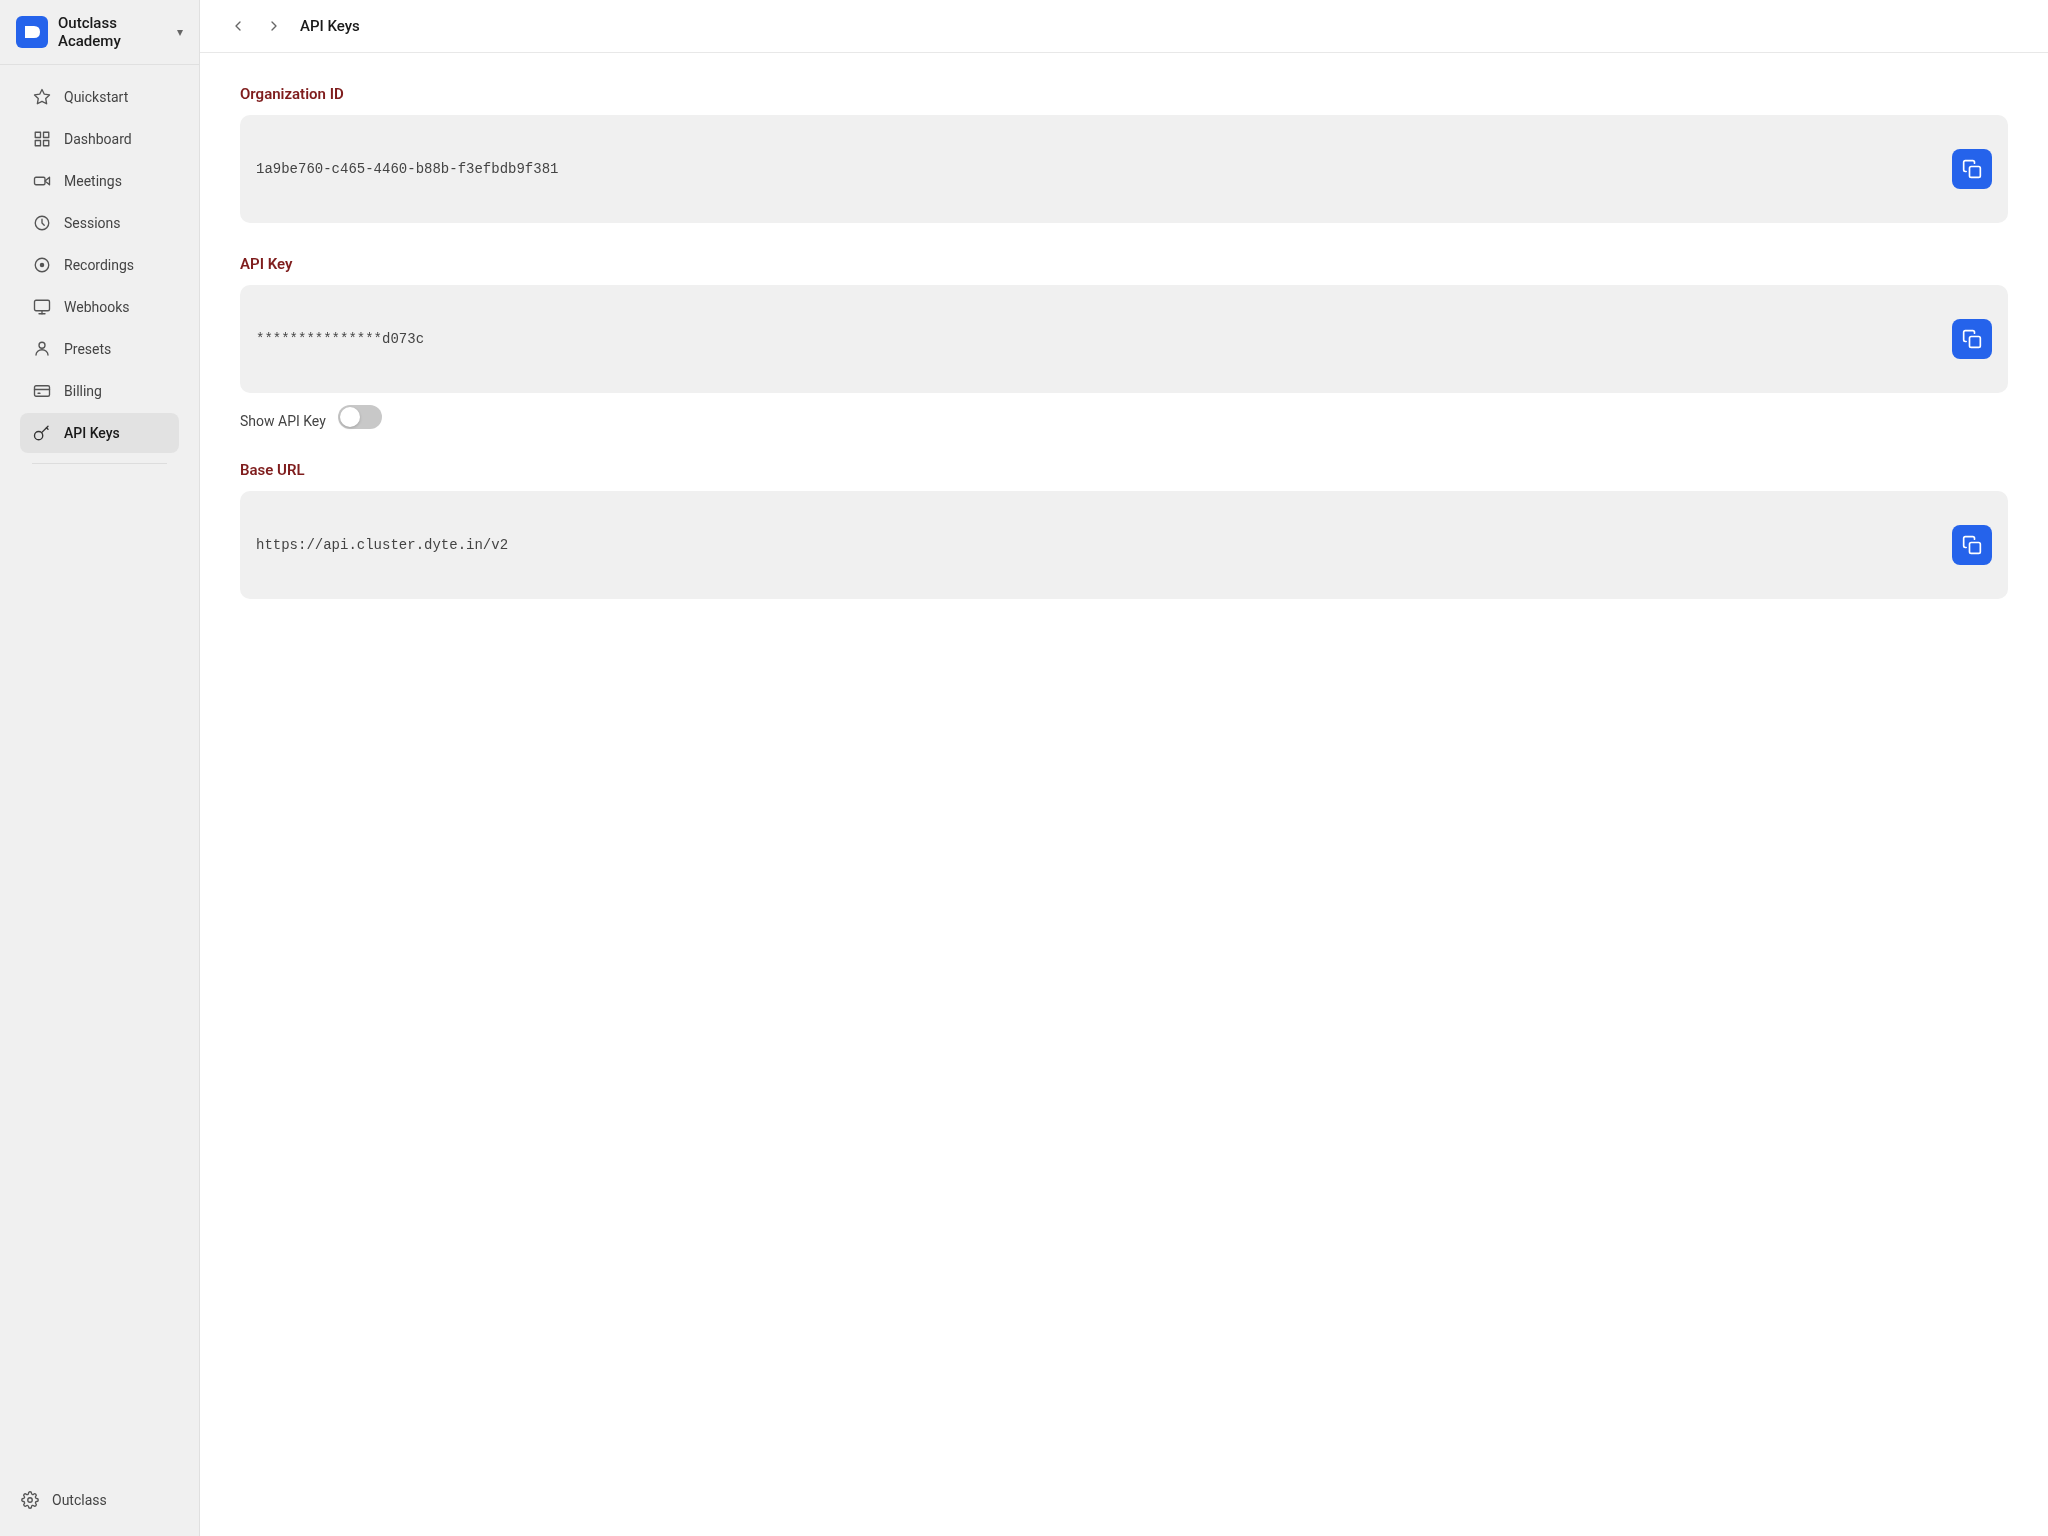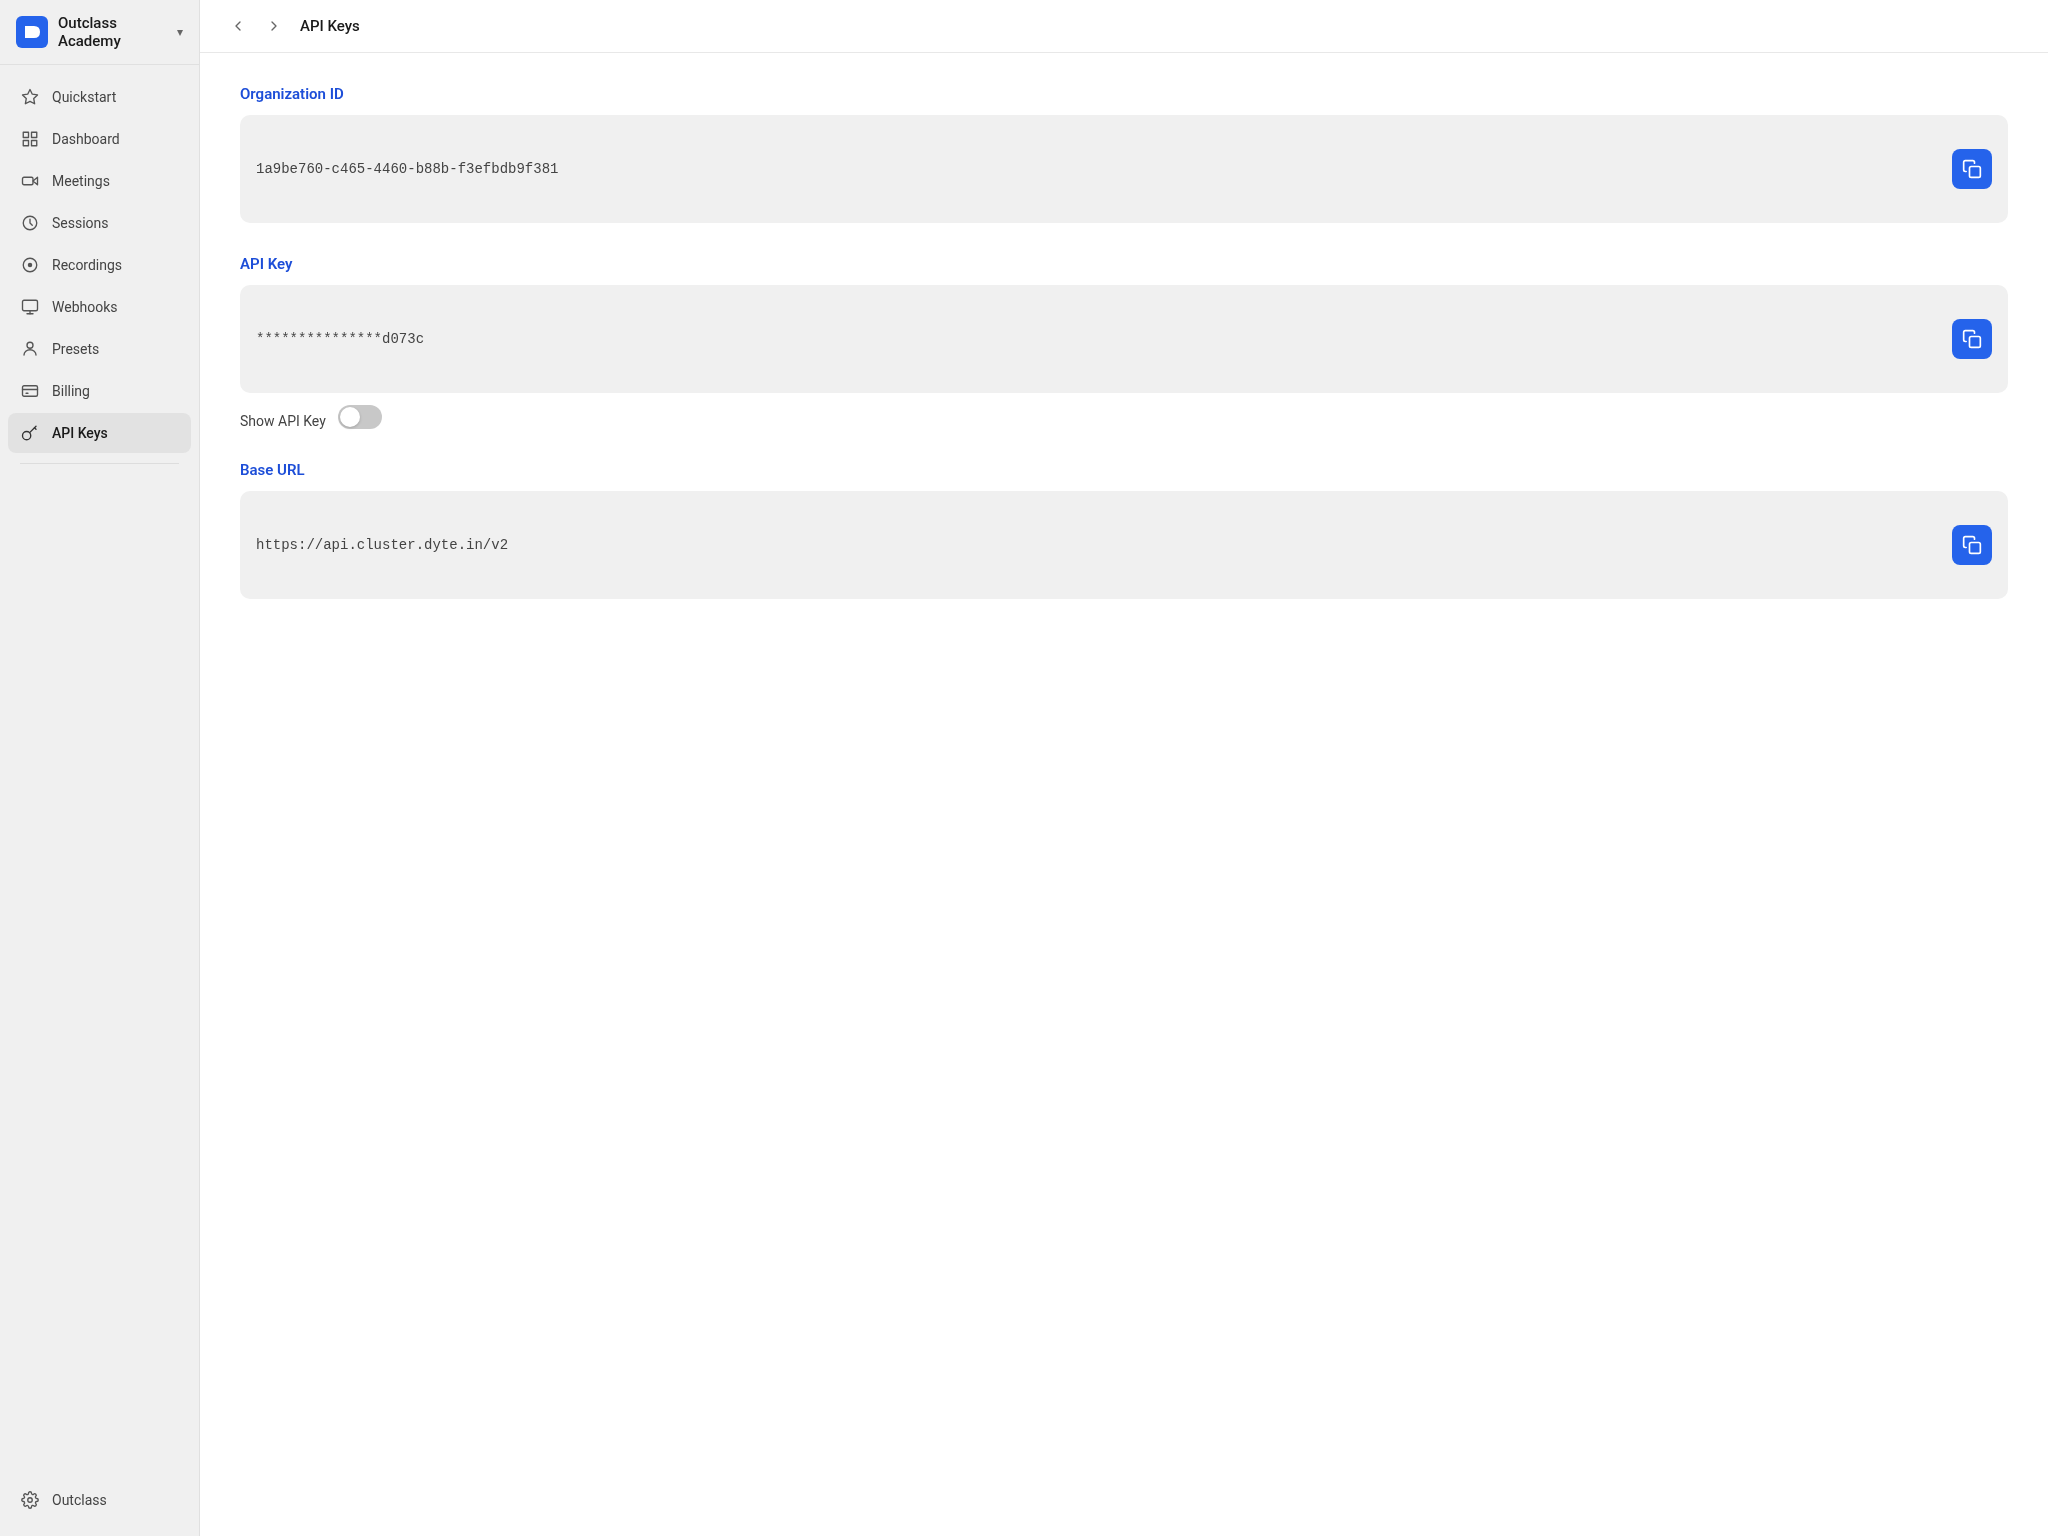--- a/index.html
+++ b/index.html
@@ -44,21 +44,21 @@
       flex: 1;
     }
 
     .chevron-down-icon {
       color: #666;
       font-size: 12px;
     }
 
     .sidebar-nav {
       flex: 1;
-      padding: 12px 8px;
+      padding: 12px 20px;
       display: flex;
       flex-direction: column;
       gap: 2px;
     }
 
     .nav-item {
       display: flex;
       align-items: center;
       gap: 12px;
       padding: 10px 12px;
@@ -137,21 +137,21 @@
       overflow-y: auto;
     }
 
     .section {
       margin-bottom: 32px;
     }
 
     .section-label {
       font-size: 15px;
       font-weight: 600;
-      color: #1d4ed8;
+      color: #7f1d1d;
       margin-bottom: 12px;
     }
 
     .field-row {
       display: flex;
       align-items: center;
       background: #f0f0f0;
       border-radius: 10px;
       padding: 34px 16px;
       gap: 12px;

